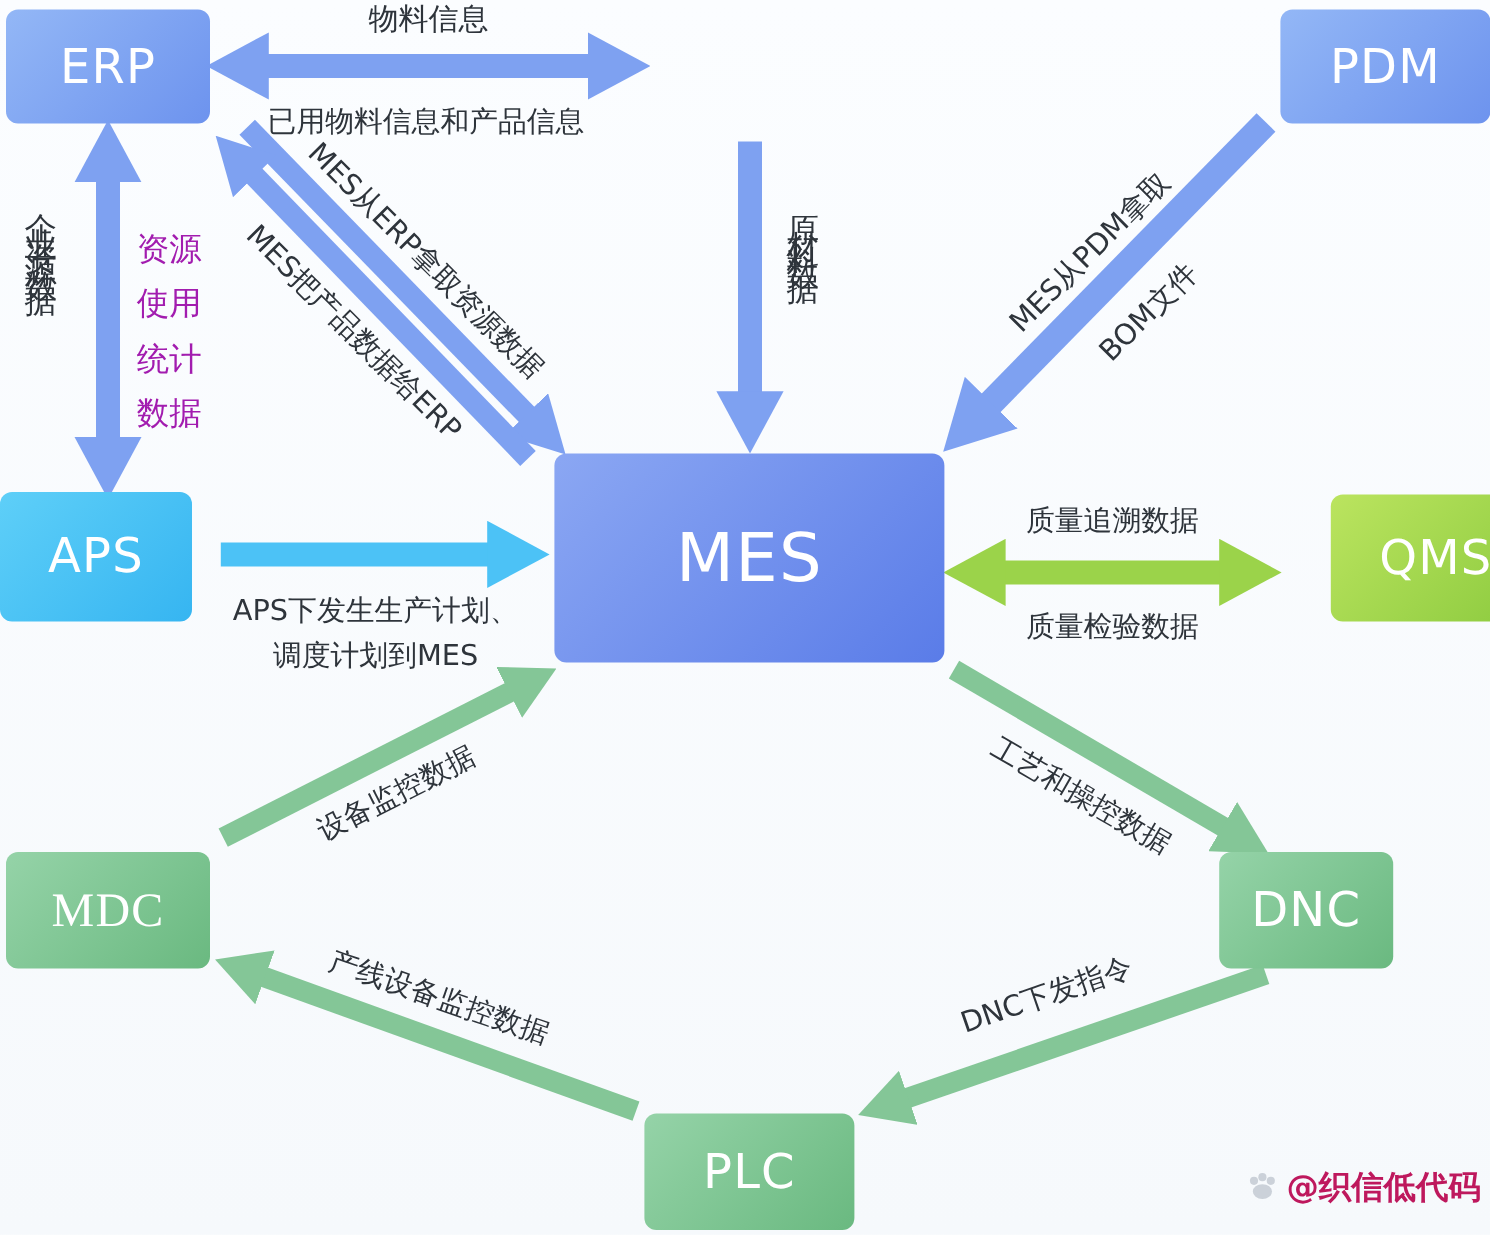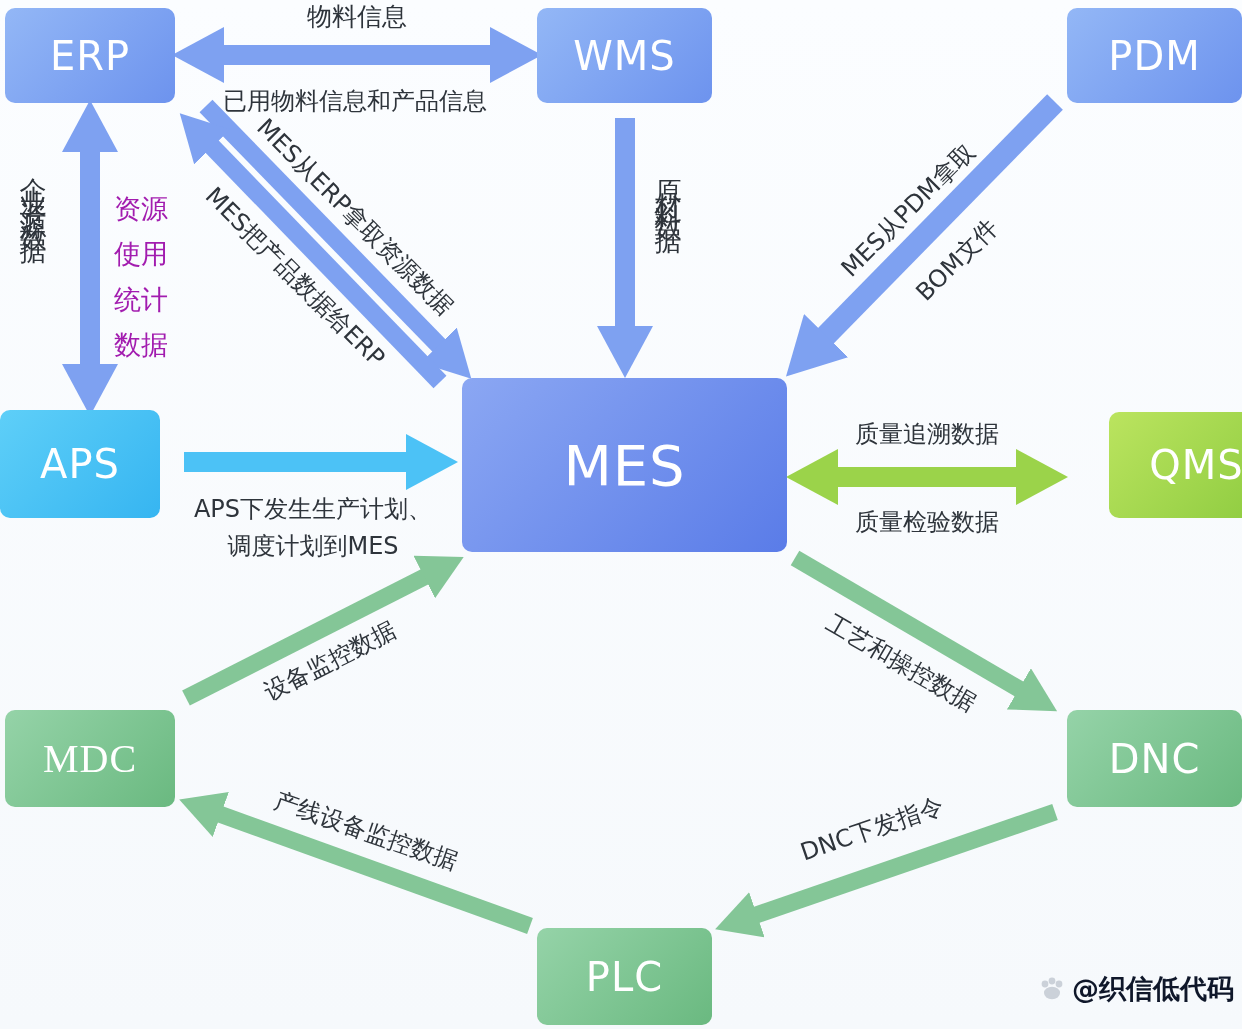--- a/index.html
+++ b/index.html
@@ -26,21 +26,21 @@
   }
   .vlabel {
     position: absolute; writing-mode: vertical-rl; text-orientation: upright;
     font-size: 27px; letter-spacing: 12px; font-weight: 500; color: #2e343b;
     transform: translateX(-50%);
   }
   .prewrap { white-space: pre-line; text-align: center; line-height: 1.55; }
   .colwrap { position: absolute; white-space: pre-line; line-height: 1.68; font-size: 27px; font-weight: 500; color: #a21caf; }
   .watermark {
     position: absolute; top: 971px; right: 8px; display: flex; align-items: center; gap: 6px;
-    color: #0f172a; font-size: 27px; font-weight: 600;
+    color: #be185d; font-size: 27px; font-weight: 600;
   }
 </style>
 </head>
 <body>
 
 <div class="canvas">
 
   <svg class="arrows" width="1242" height="1029" viewBox="0 0 1242 1029">
     <defs>
       <marker id="mBlue" markerWidth="2.6" markerHeight="2.8" refX="1.3" refY="1.4" orient="auto-start-reverse" markerUnits="strokeWidth">
@@ -65,27 +65,26 @@
     <line x1="1055" y1="102" x2="806" y2="356" stroke="#7ea1f1" stroke-width="22" marker-end="url(#mBlue)"></line>
     <line x1="184" y1="462" x2="432" y2="462" stroke="#4cc2f6" stroke-width="20" marker-end="url(#mCyan)"></line>
     <line x1="812" y1="477" x2="1042" y2="477" stroke="#9bd34a" stroke-width="20" marker-start="url(#mLime)" marker-end="url(#mLime)"></line>
     <line x1="186" y1="698" x2="444" y2="567" stroke="#84c697" stroke-width="17" marker-end="url(#mGreen)"></line>
     <line x1="795" y1="558" x2="1038" y2="700" stroke="#84c697" stroke-width="17" marker-end="url(#mGreen)"></line>
     <line x1="1055" y1="812" x2="736" y2="922" stroke="#84c697" stroke-width="17" marker-end="url(#mGreen)"></line>
     <line x1="530" y1="926" x2="200" y2="807" stroke="#84c697" stroke-width="17" marker-end="url(#mGreen)"></line>
   </svg>
 
   <div class="node node-blue" style="left:5px; top:8px; width:170px; height:95px;">ERP</div>
-  <div class="node node-blue" style="left:537px; top:8px; width:175px; height:95px;">WMS</div>
   <div class="node node-blue" style="left:1067px; top:8px; width:175px; height:95px;">PDM</div>
   <div class="node node-cyan" style="left:0px; top:410px; width:160px; height:108px;">APS</div>
   <div class="node node-mes" style="left:462px; top:378px; width:325px; height:174px;">MES</div>
   <div class="node node-lime" style="left:1109px; top:412px; width:175px; height:106px;">QMS</div>
   <div class="node node-green" style="left:5px; top:710px; width:170px; height:97px;font-family:Liberation Serif, serif;">MDC</div>
-  <div class="node node-green" style="left:1067px; top:710px; width:175px; height:97px;">DNC</div>
+  <div class="node node-green" style="left:1016px; top:710px; width:145px; height:97px;">DNC</div>
   <div class="node node-green" style="left:537px; top:928px; width:175px; height:97px;text-align:right;">PLC</div>
 
   <div class="elabel" style="left:357px; top:16px; transform:translate(-50%,-50%); font-size:25px;">物料信息</div>
   <div class="elabel" style="left:355px; top:101px; transform:translate(-50%,-50%);">已用物料信息和产品信息</div>
 
   <div class="vlabel" style="left:33px; top:156px;">企业资源数据</div>
   <div class="colwrap" style="left:114px; top:186px;">资源
 使用
 统计
 数据</div>

